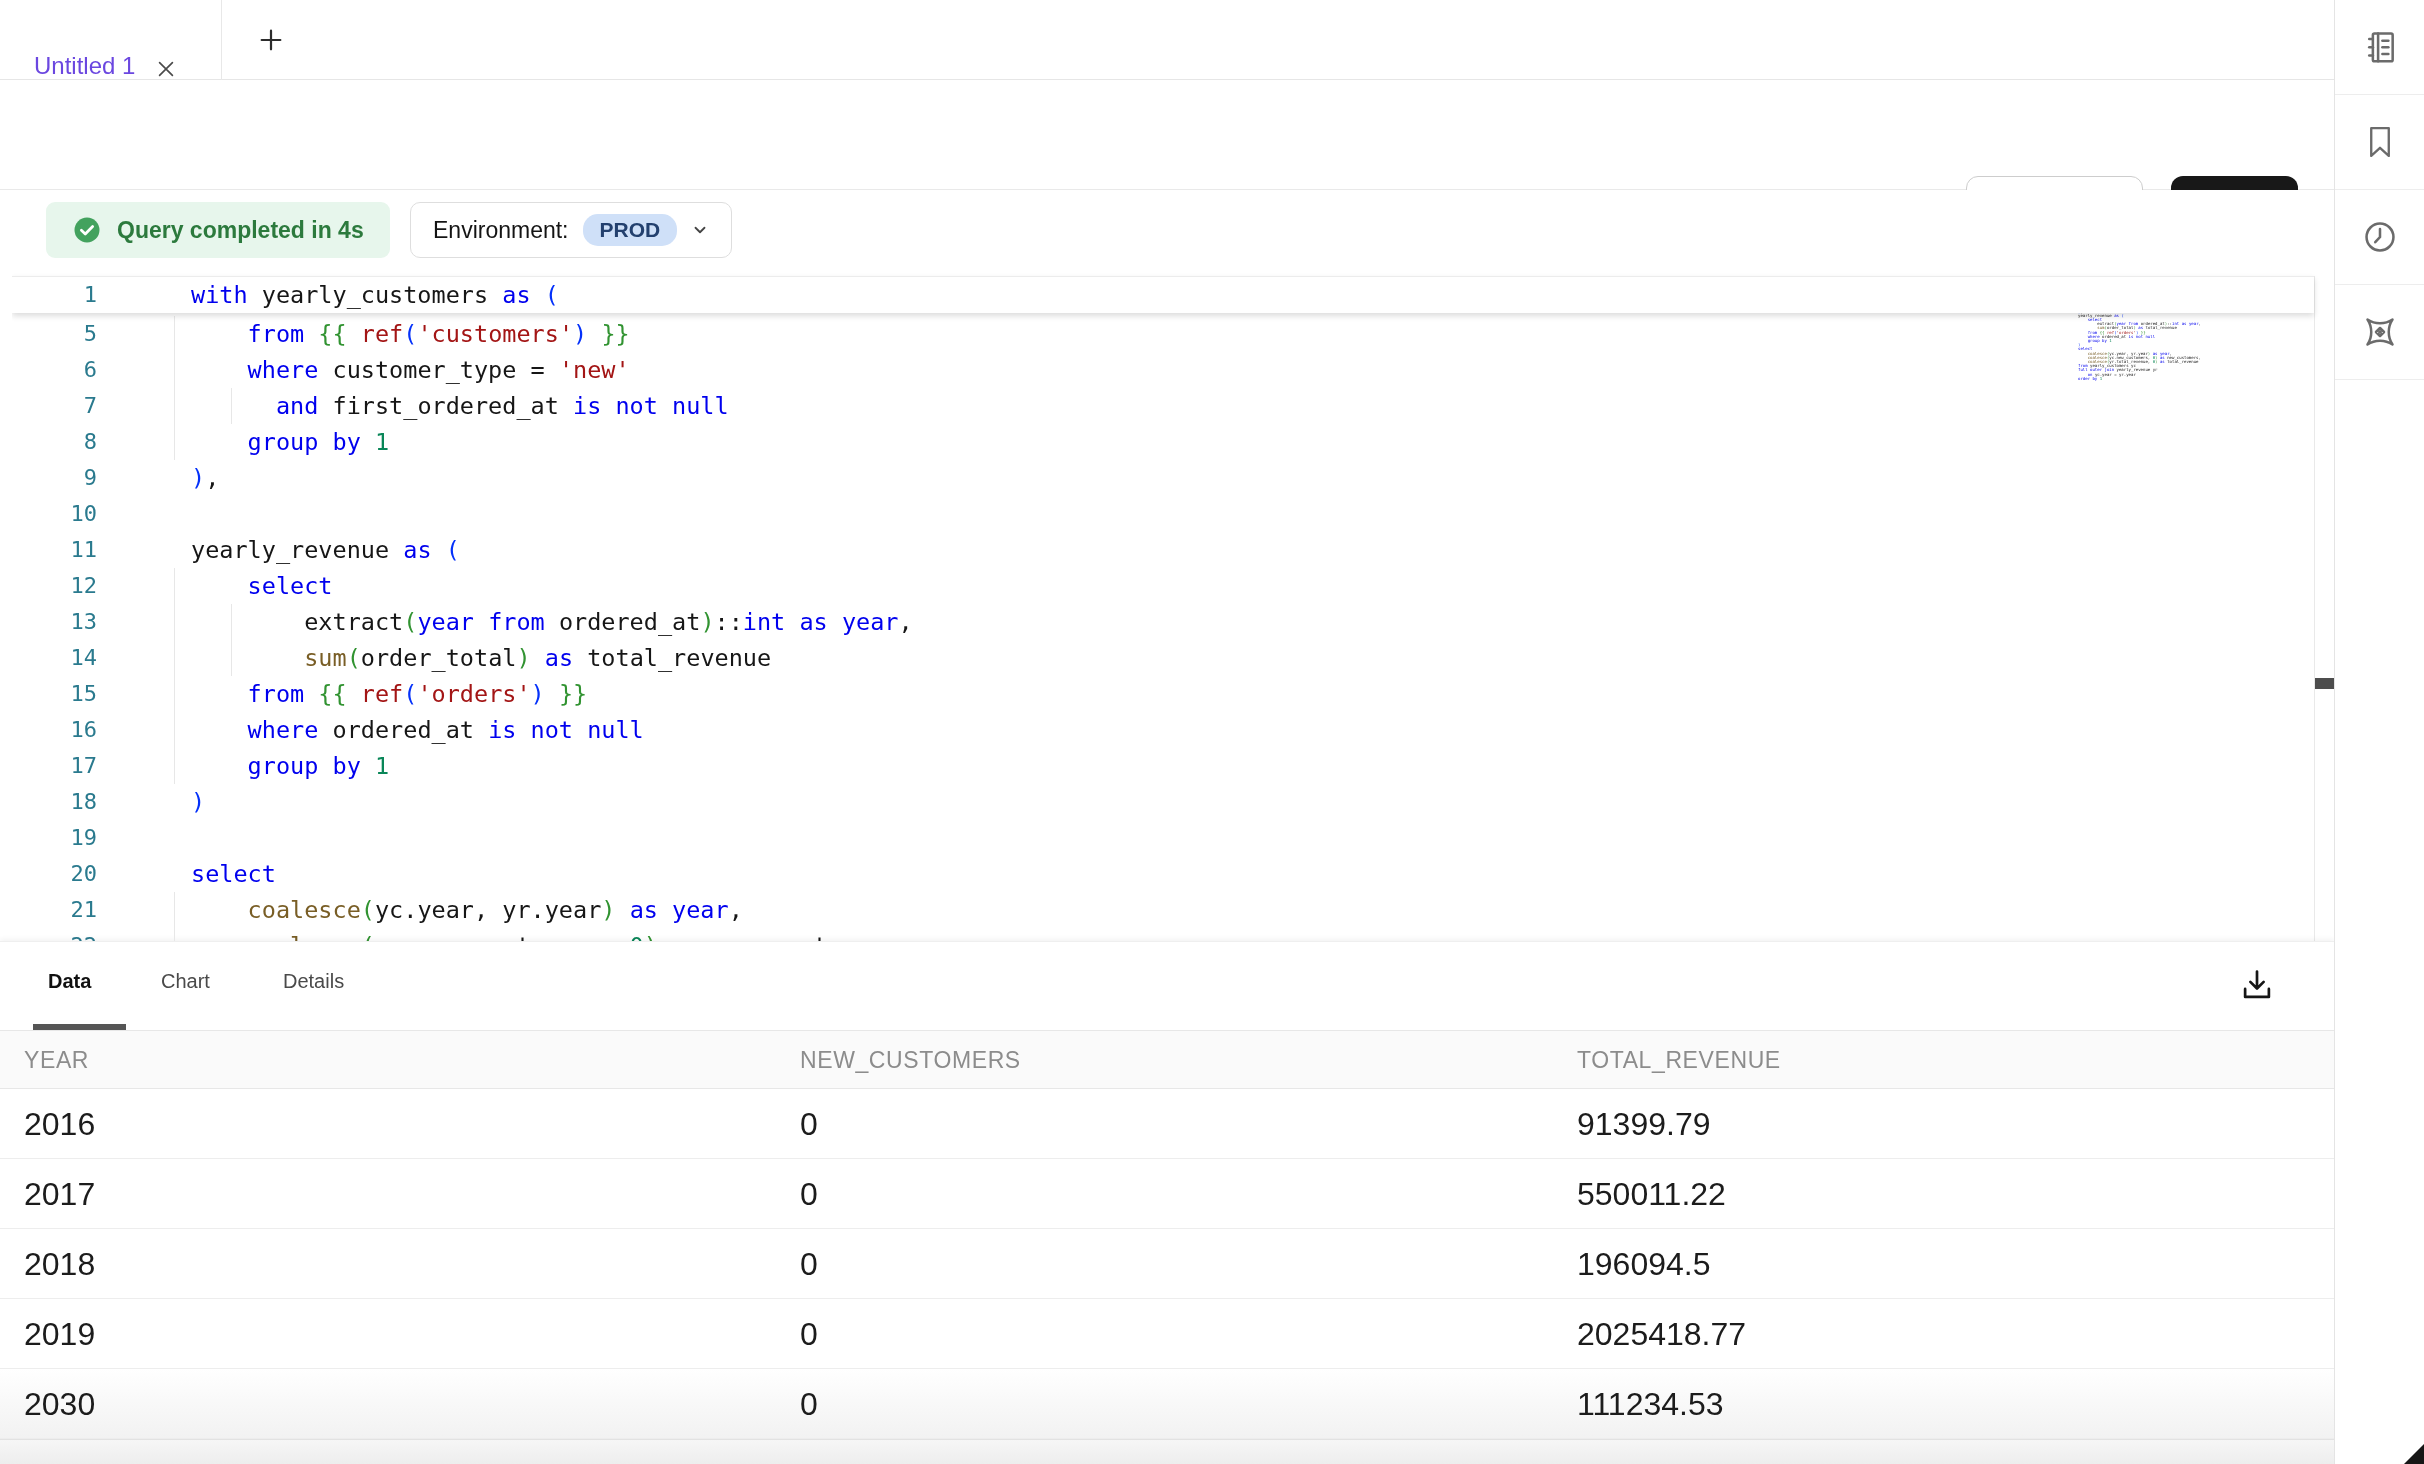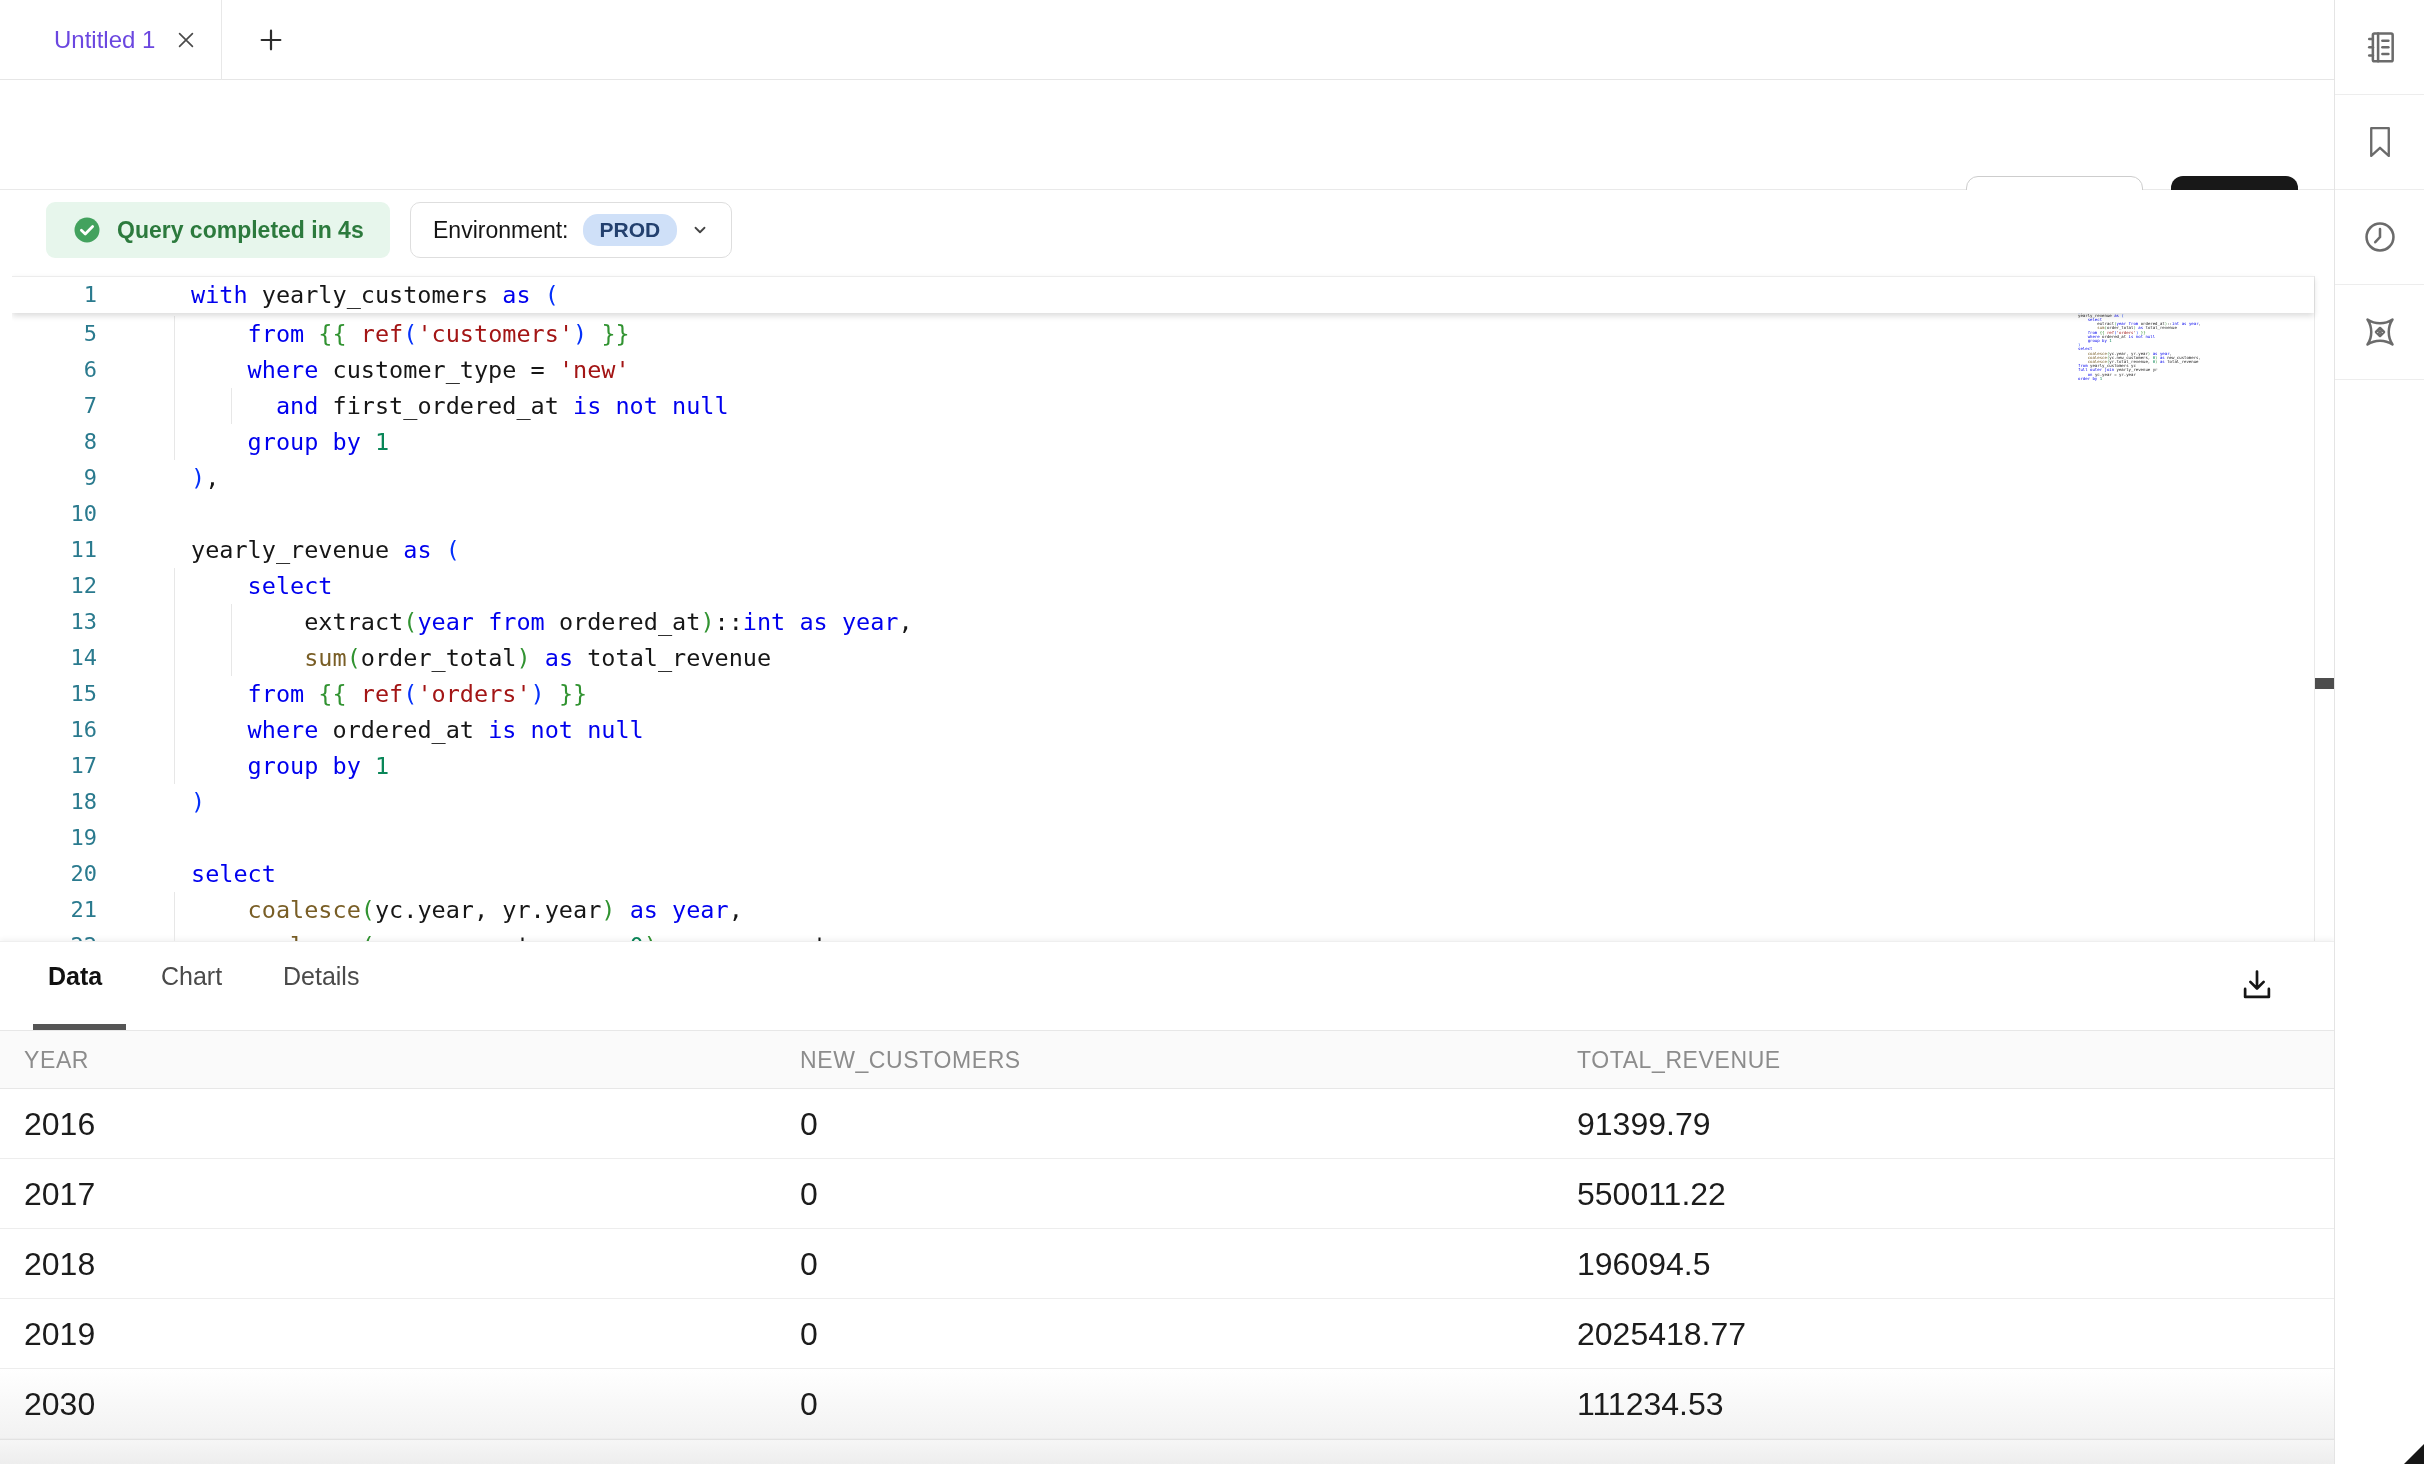--- a/index.html
+++ b/index.html
@@ -8,21 +8,21 @@
     --keyword:#0000ee; --string:#a31515; --function:#795e26; --number:#098658;
     --jinja:#319331; --paren_blue:#0431fa; --line_number:#2a7a8e;
   }
   *{margin:0;padding:0;box-sizing:border-box}
   html,body{background:#fff}
   .app{position:relative;width:2424px;height:1464px;overflow:hidden;background:#fff;
        font-family:"Liberation Sans",sans-serif;color:#1a1a1a}
 
   
   .tabbar{position:absolute;left:0;top:0;width:2334px;height:80px;background:#fff;border-bottom:1px solid #e6e6e6}
-  .tab{position:absolute;left:0;top:0;height:80px;width:221px;display:flex;align-items:center;padding-left:54px;cursor:pointer}
+  .tab{position:absolute;left:0;top:0;height:80px;width:221px;display:flex;align-items:flex-end;padding-left:34px;cursor:pointer}
   .tab-label{color:var(--accent_purple);font-size:24px}
   .tab-close{margin-left:20px;display:flex;align-items:center}
   .tab-sep{position:absolute;left:221px;top:0;width:1px;height:80px;background:#e8e8e8}
   .new-tab{position:absolute;left:240px;top:0;width:62px;height:80px;display:flex;align-items:center;justify-content:center;background:none;border:none;cursor:pointer}
 
   
   .toolbar{position:absolute;left:0;top:80px;width:2334px;height:110px;background:#fff;border-bottom:1px solid #e9e9e9}
   .bookmark-btn{position:absolute;left:1884px;top:112px;width:40px;height:40px;background:none;border:none;cursor:pointer}
   .develop-btn{position:absolute;left:1966px;top:96px;width:177px;height:64px;background:#fff;border:1.5px solid #cdcdcd;
     border-radius:12px;display:flex;align-items:center;justify-content:center;gap:16px;font-size:25px;color:#141414;cursor:pointer;font-family:inherit}
@@ -54,21 +54,21 @@
 
   .minimap{position:absolute;left:2066px;top:86px;width:210px;font-family:"DejaVu Sans Mono","Liberation Mono",monospace;
       font-size:4px;line-height:4.2px;white-space:pre;z-index:2;cursor:pointer}
   .scroll-gutter{position:absolute;left:2302px;top:86px;width:30px;height:665px;border-left:1px solid #e9e9e9;border-right:1px solid #e9e9e9}
   .scroll-thumb{position:absolute;left:0;top:402px;width:100%;height:11px;background:#4d4d4d}
 
   
   .results{position:absolute;left:0;top:941px;width:2334px;height:523px;background:#fff;border-top:1px solid #efefef;
       box-shadow:0 -2px 5px rgba(0,0,0,.05)}
   .results-tabs{position:absolute;left:0;top:0;width:100%;height:89px;border-bottom:1px solid #e7e7e7}
-  .rtab{position:absolute;top:20px;font-size:25px;color:#4a4a4a;cursor:pointer}
+  .rtab{position:absolute;top:28px;font-size:20px;color:#4a4a4a;cursor:pointer}
   .rtab.active{color:#111;font-weight:600}
   .rtab-underline{position:absolute;left:33px;bottom:0;width:93px;height:6px;background:#555}
   .dl-btn{position:absolute;left:2238px;top:20px;width:46px;height:46px;background:none;border:none;cursor:pointer}
 
   .thead{position:absolute;left:0;top:89px;width:100%;height:58px;background:#fafafa;border-bottom:1px solid #e7e7e7}
   .thead span{position:absolute;top:0;line-height:58px;font-size:23px;color:#8c8c8c;letter-spacing:.6px}
   .tbody{position:absolute;left:0;top:147px;width:100%}
   .trow{position:relative;height:70px;border-bottom:1px solid #ededed}
   .trow:last-child{background:linear-gradient(#fff,#f2f2f2)}
   .trow span{position:absolute;top:0;line-height:70px;font-size:32px;color:#1c1c1c}

